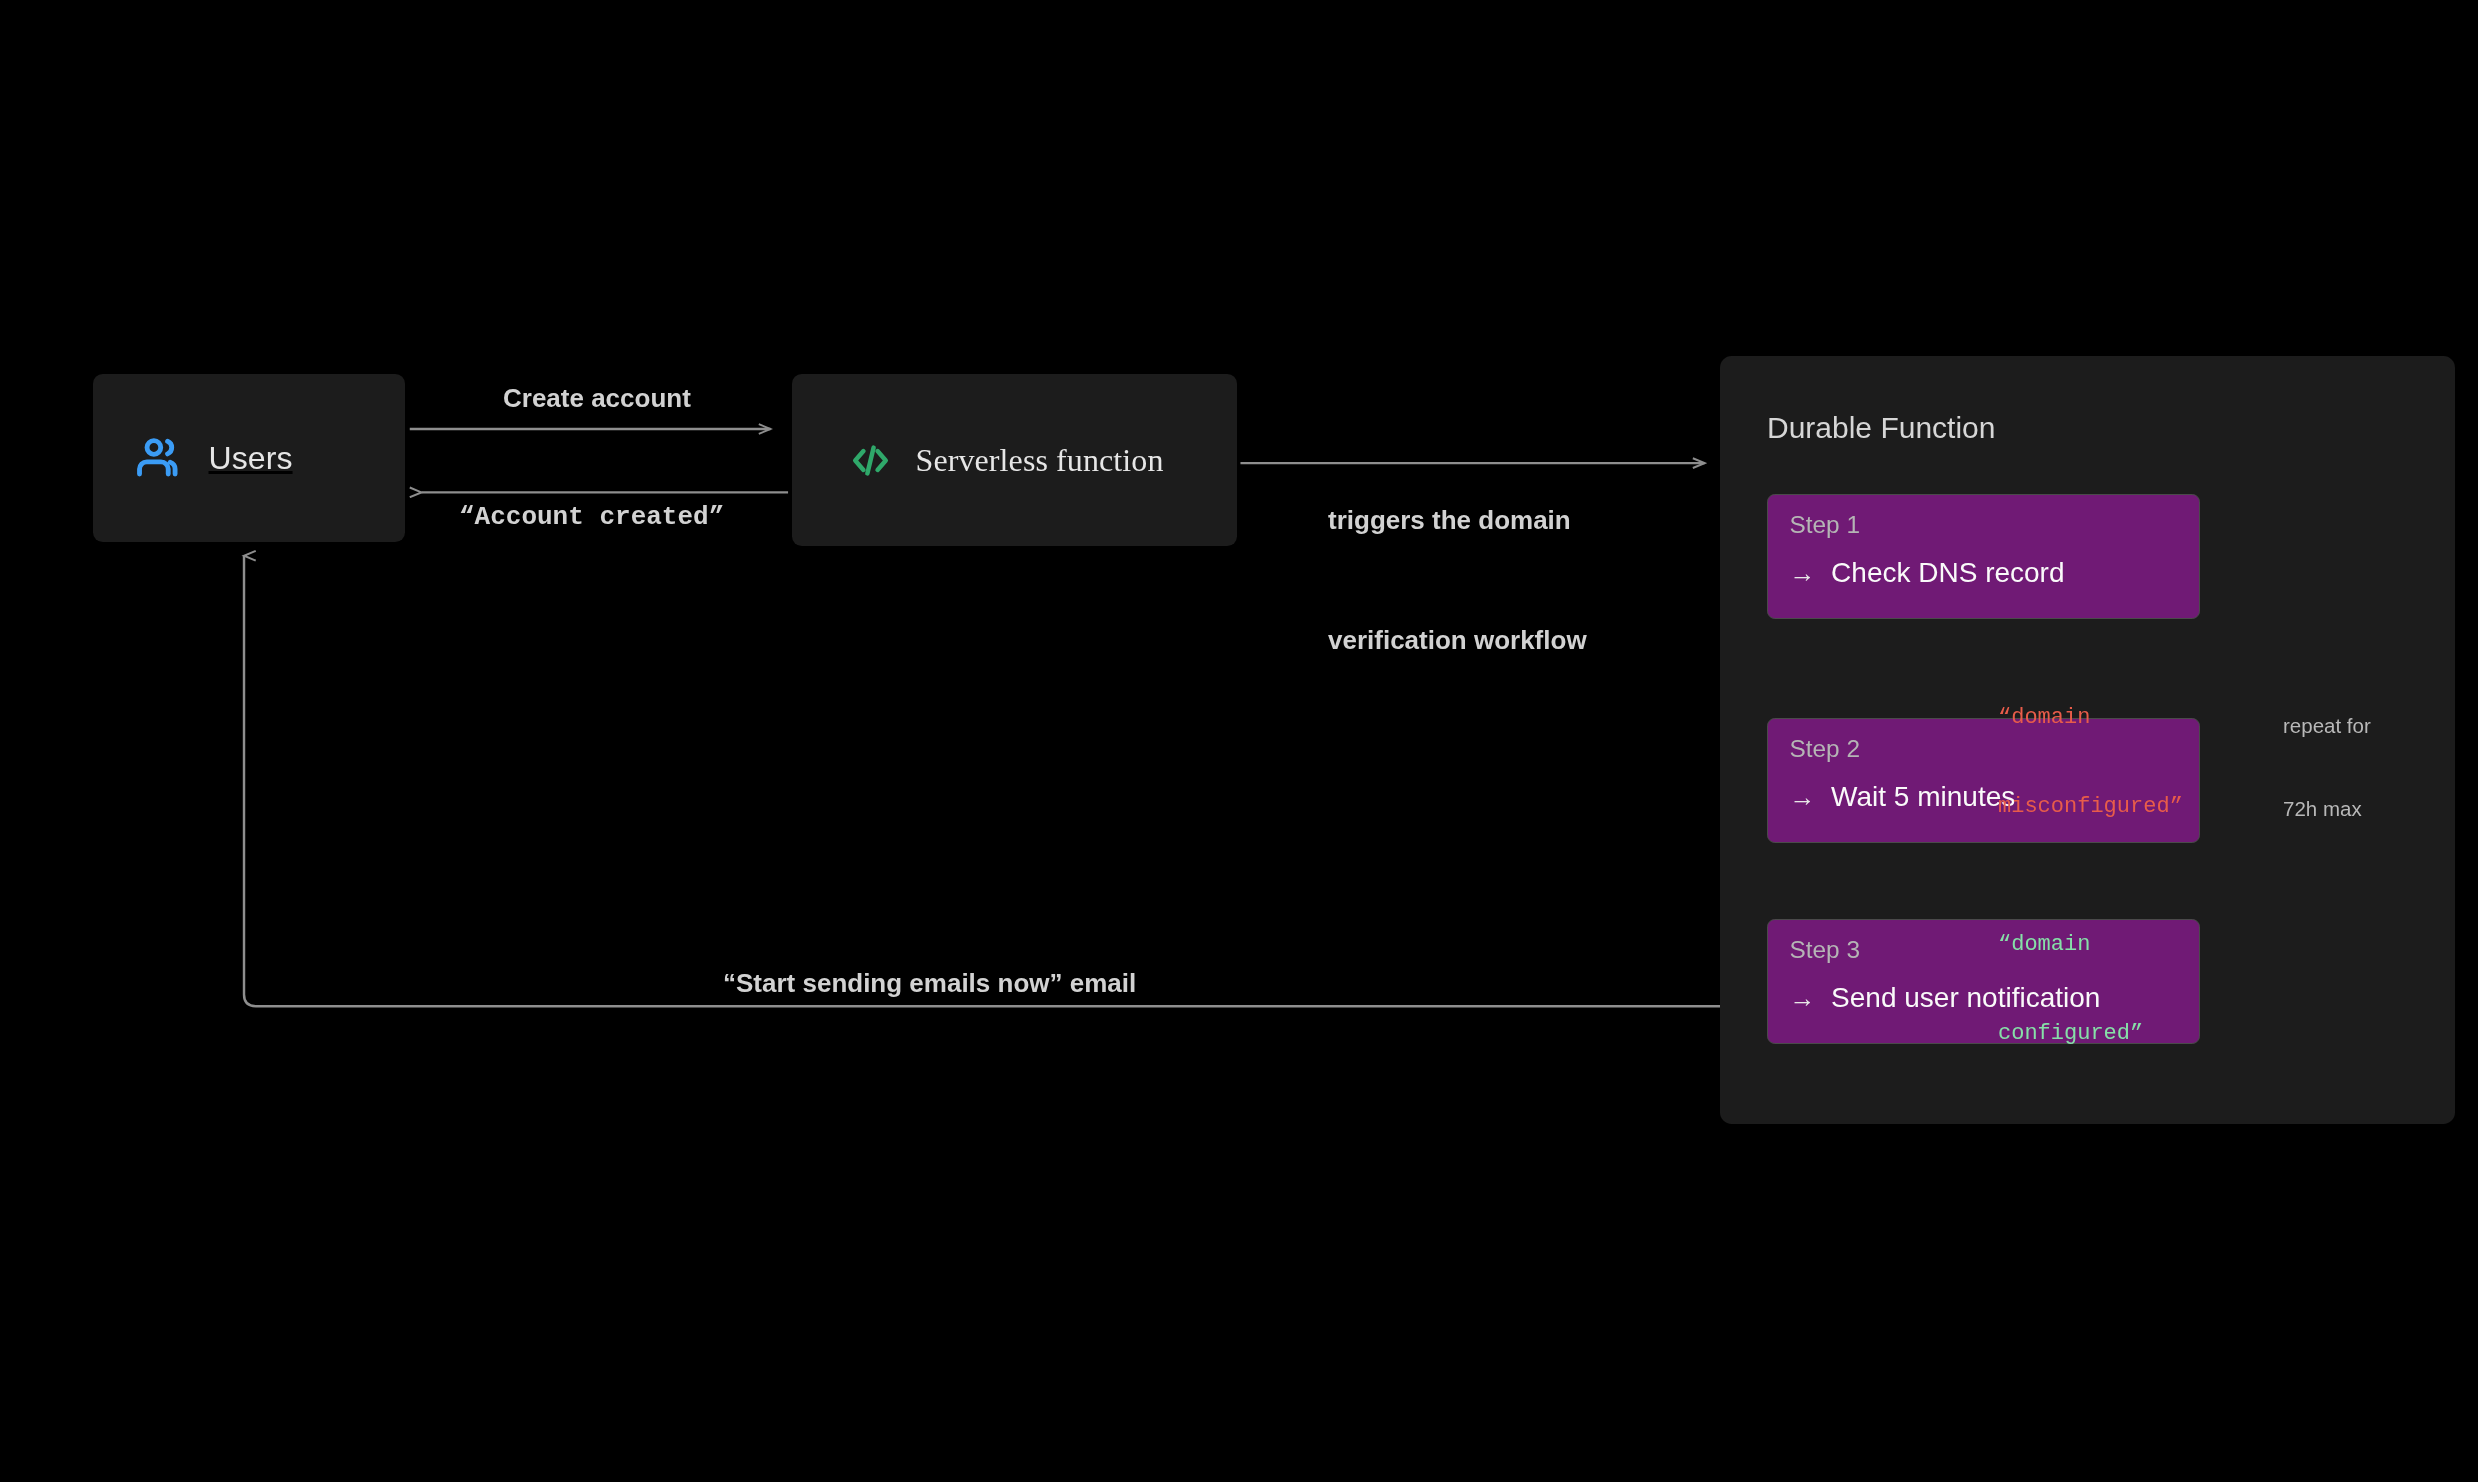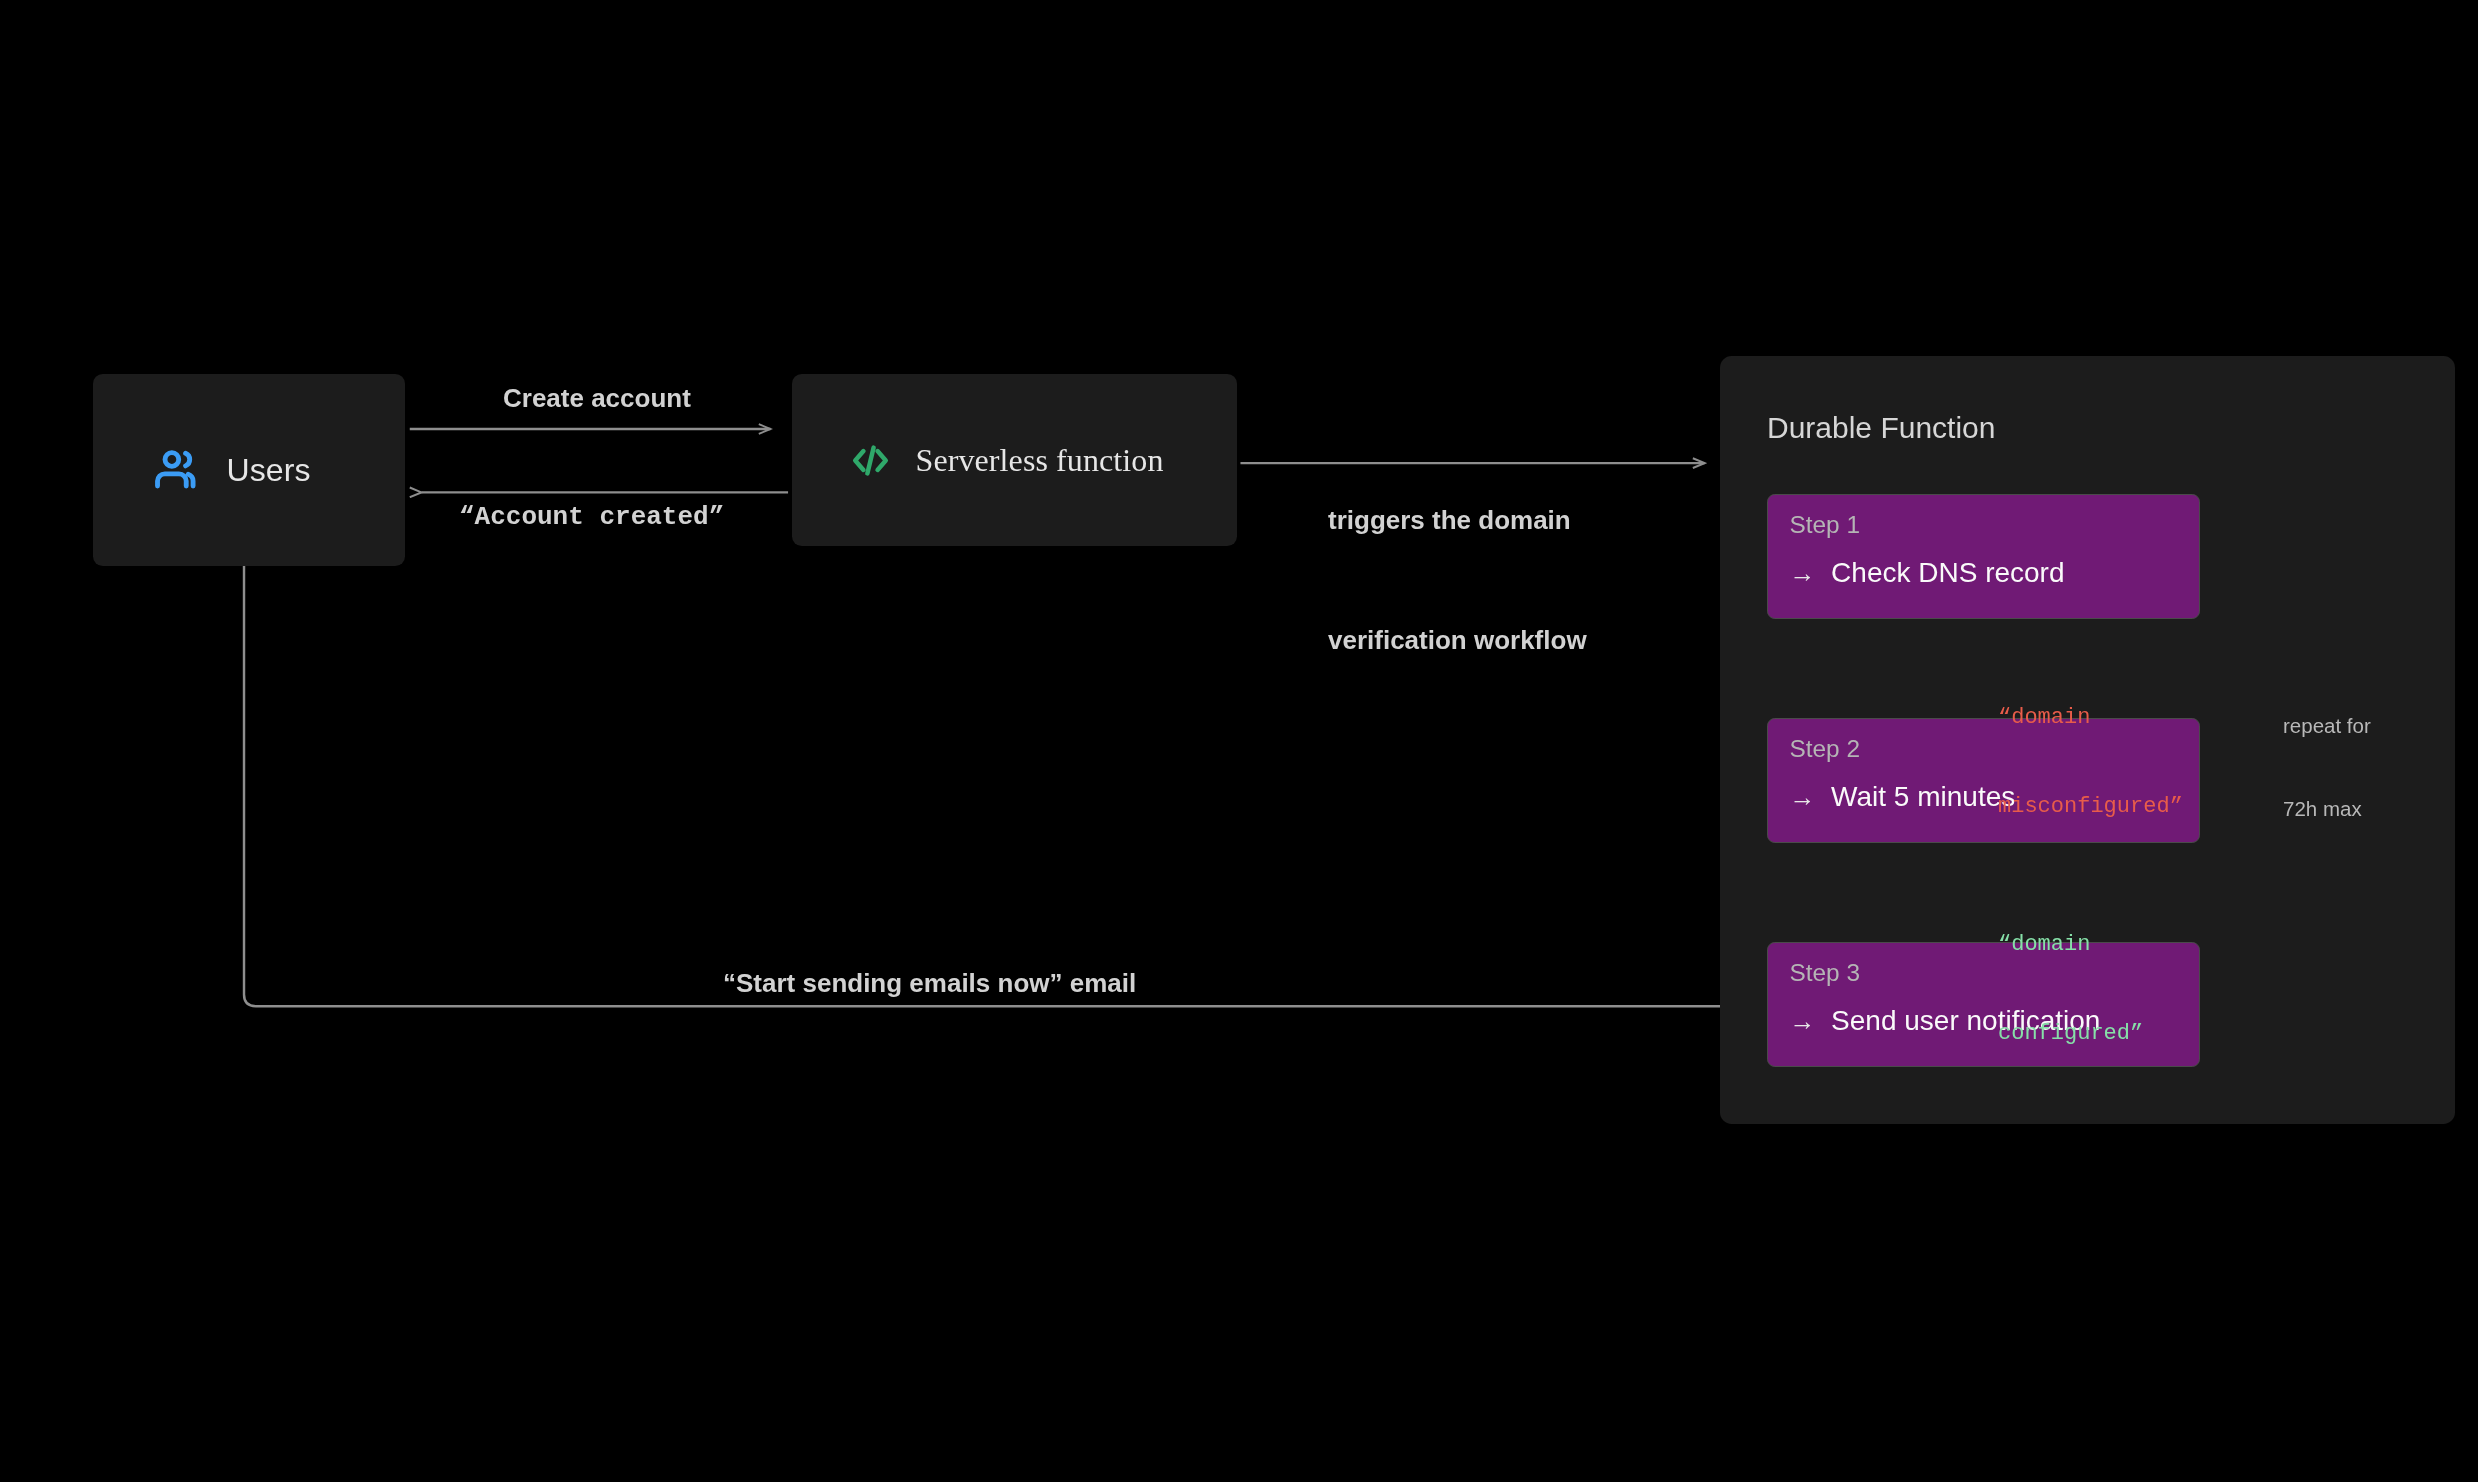--- a/index.html
+++ b/index.html
@@ -30,22 +30,23 @@
   .node {
     position: absolute;
     background: #1c1c1c;
     border-radius: 9.8px;
     display: flex;
     align-items: center;
     box-sizing: border-box;
   }
   #users-node {
     left: 93px; top: 374px;
-    width: 312px; height: 192px;
-    padding-left: 59px;
+    width: 312px; height: 168px;
+    padding-left: 41px;
+    text-decoration: underline;
   }
   #serverless-node {
     left: 792px; top: 374px;
     width: 445px; height: 172px;
     padding-left: 55px;
     font-family: Liberation Serif, serif;
   }
   .node-label {
     color: #e6e6e6;
     font-size: 32px;
@@ -81,21 +82,21 @@
     width: 433px;
     height: 125px;
     background: #701a75;
     border: 1px solid #4a4a4a;
     border-radius: 7.8px;
     box-sizing: border-box;
     padding: 17.6px 0 0 21.5px;
   }
   #step-box-1 { top: 138px; }
   #step-box-2 { top: 362px; }
-  #step-box-3 { top: 586px; }
+  #step-box-3 { top: 563px; }
 
   .step-kicker {
     color: #b5b5b5;
     font-size: 24.4px;
     font-weight: 400;
     line-height: 1;
     margin-bottom: 19.5px;
   }
   .step-body {
     display: flex;

